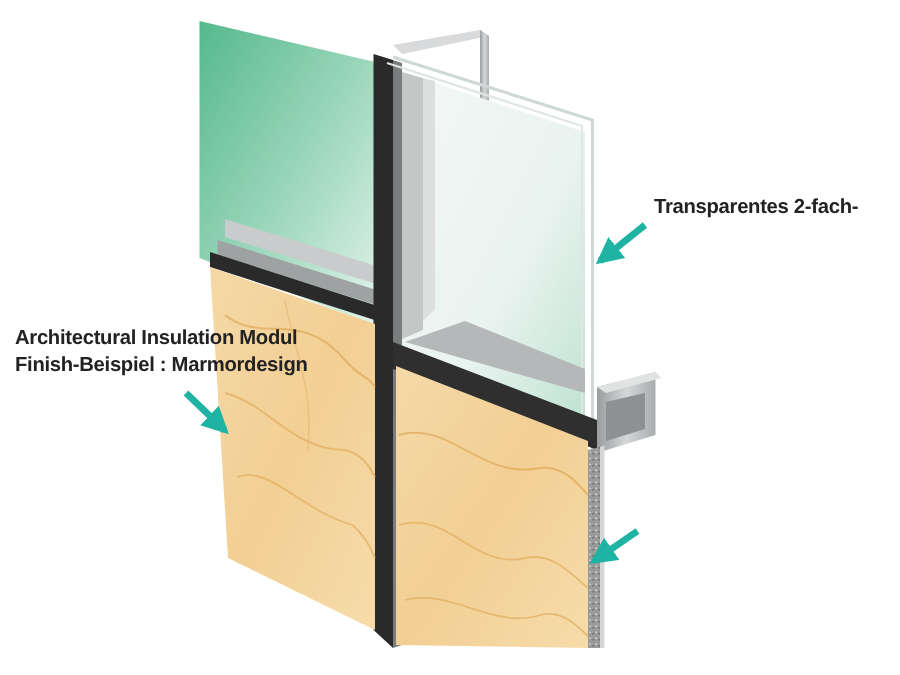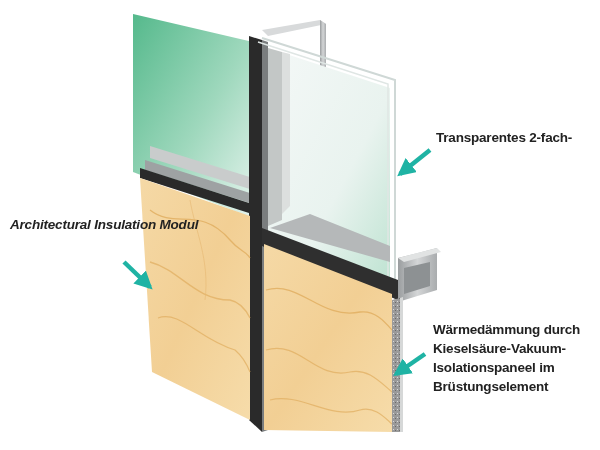--- a/index.html
+++ b/index.html
@@ -98,23 +98,18 @@
 
     <line x1="430" y1="150" x2="400" y2="174" stroke="#1fb3a4" stroke-width="4.5" marker-end="url(#ah)"></line>
     <line x1="124" y1="262" x2="150" y2="287" stroke="#1fb3a4" stroke-width="4.5" marker-end="url(#ah)"></line>
     <line x1="425" y1="354" x2="396" y2="374" stroke="#1fb3a4" stroke-width="4.5" marker-end="url(#ah)"></line>
   </svg>
 
   <div class="label" style="left:436px; top:129px;">
     <span>Transparentes 2-fach-</span>
   </div>
 
-  <div class="label" style="left:10px; top:216px;font-style:italic;">
+  <div class="label" style="left:10px; top:216px;">
     <span>Architectural Insulation Modul</span>
+    <span>Finish-Beispiel : Marmordesign</span>
   </div>
 
-  <div class="label" style="left:433px; top:320px; line-height:19px;">
-    <span>Wärmedämmung durch</span>
-    <span>Kieselsäure-Vakuum-</span>
-    <span>Isolationspaneel im</span>
-    <span>Brüstungselement</span>
-  </div>
 </div>
 
 </body></html>

